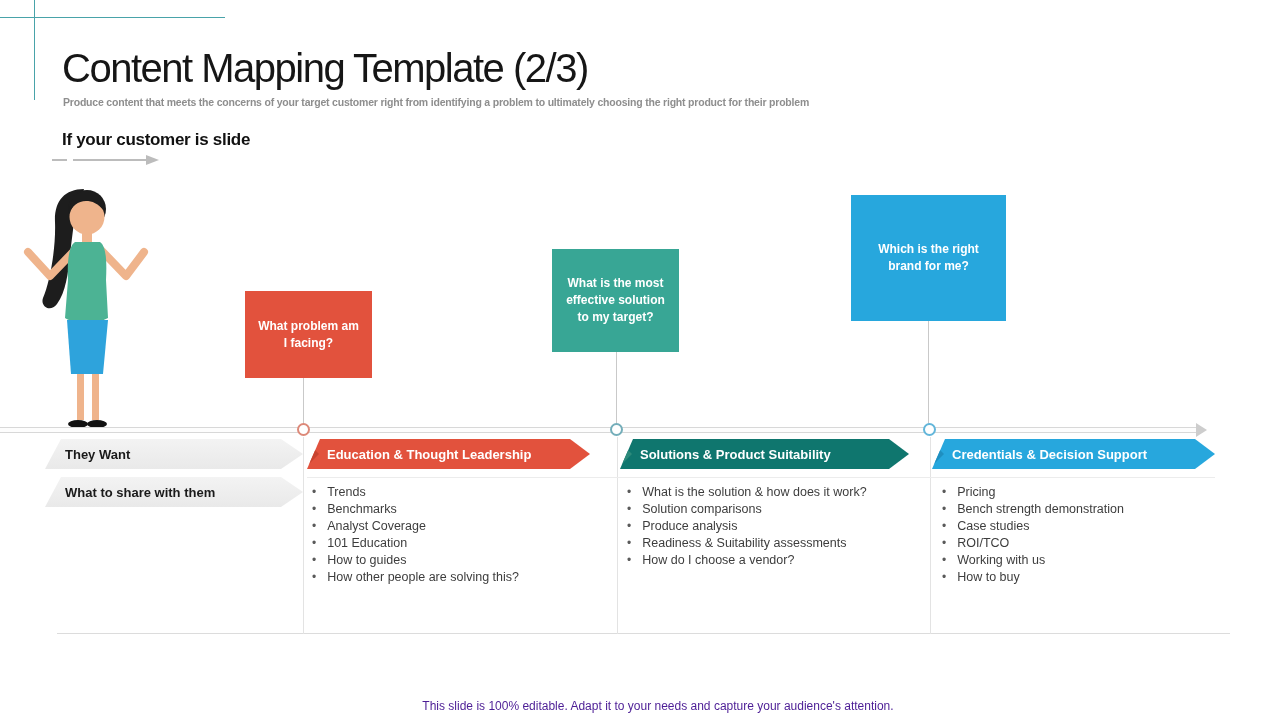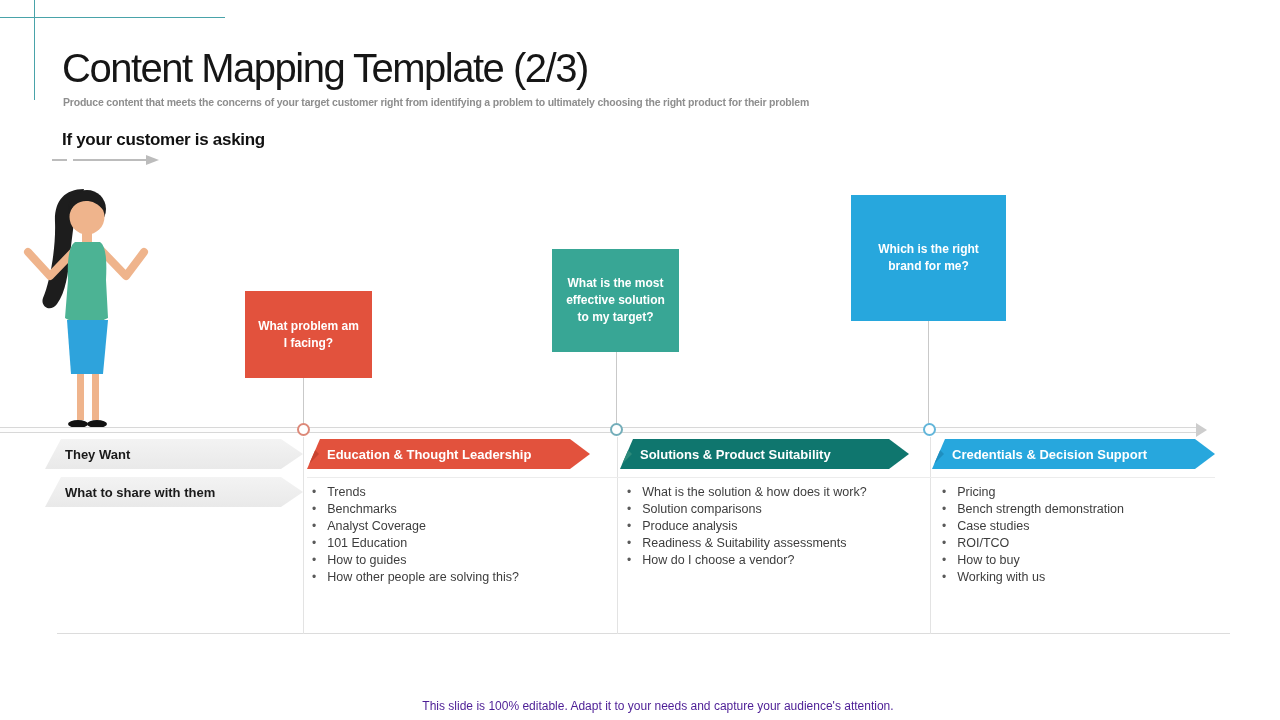--- a/index.html
+++ b/index.html
@@ -111,21 +111,21 @@
 <body>
 
 <div class="slide">
 
   <div class="cross-v"></div>
   <div class="cross-h"></div>
 
   <div class="title">Content Mapping Template (2/3)</div>
   <div class="subtitle">Produce content that meets the concerns of your target customer right from identifying a problem to ultimately  choosing the right product for their problem</div>
 
-  <div class="section-heading">If your customer is asking</div>
+  <div class="section-heading">If your customer is slide</div>
   <svg class="heading-arrow" width="112" height="14">
     <line x1="2" y1="7" x2="96" y2="7" stroke="#bcbcbc" stroke-width="2" stroke-dasharray="15 6 200"></line>
     <polygon points="96,2 109,7 96,12" fill="#bcbcbc"></polygon>
   </svg>
 
   <svg class="woman" width="140" height="246" viewBox="0 0 140 246">
 
     <path d="M72,3 C52,3 42,16 43,36 C44,62 38,96 31,112 C28,120 38,127 45,118 C55,105 57,80 59,60 L62,36 Z" fill="#1d1d1d"></path>
 
     <path d="M63,64 L38,90 L16,66" fill="none" stroke="#efb48c" stroke-width="8" stroke-linecap="round" stroke-linejoin="round"></path>
@@ -243,23 +243,23 @@
       <li>
           <span>Bench strength demonstration</span>
         </li>
       <li>
           <span>Case studies</span>
         </li>
       <li>
           <span>ROI/TCO</span>
         </li>
       <li>
+          <span>Working with  us</span>
+        </li>
+      <li>
           <span>How  to buy</span>
         </li>
-      <li>
-          <span>Working with  us</span>
-        </li>
     </ul>
   </div>
 
   <div class="footer">This slide is 100% editable. Adapt it to your needs and capture your audience's attention.</div>
 
 </div>
 
 </body></html>

